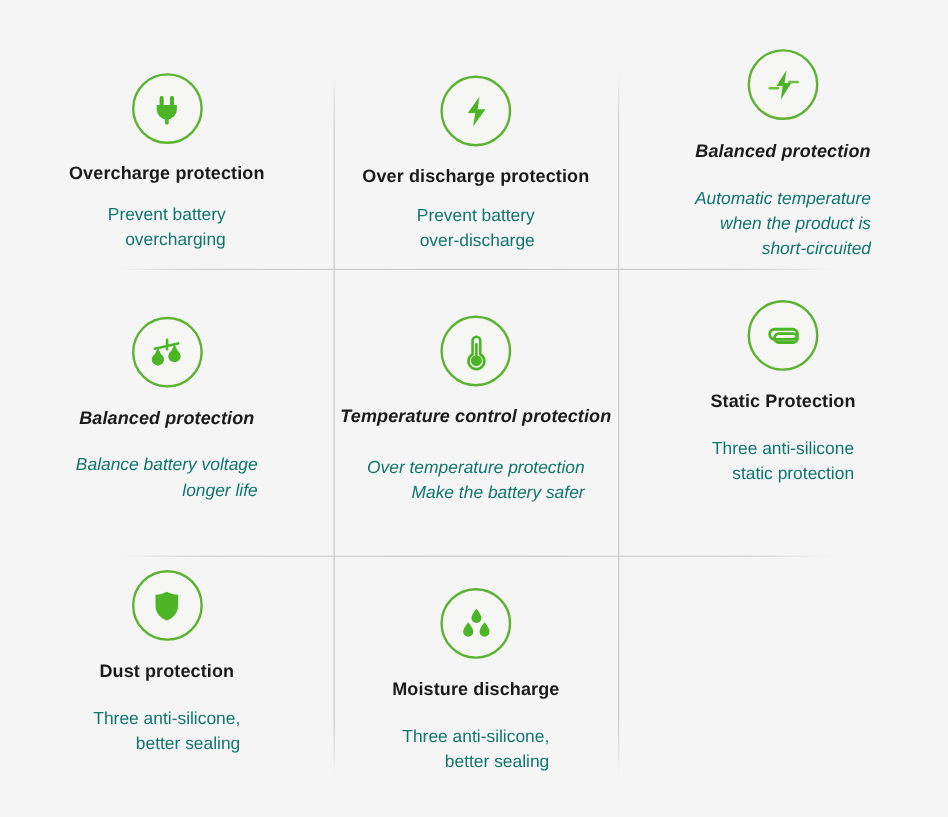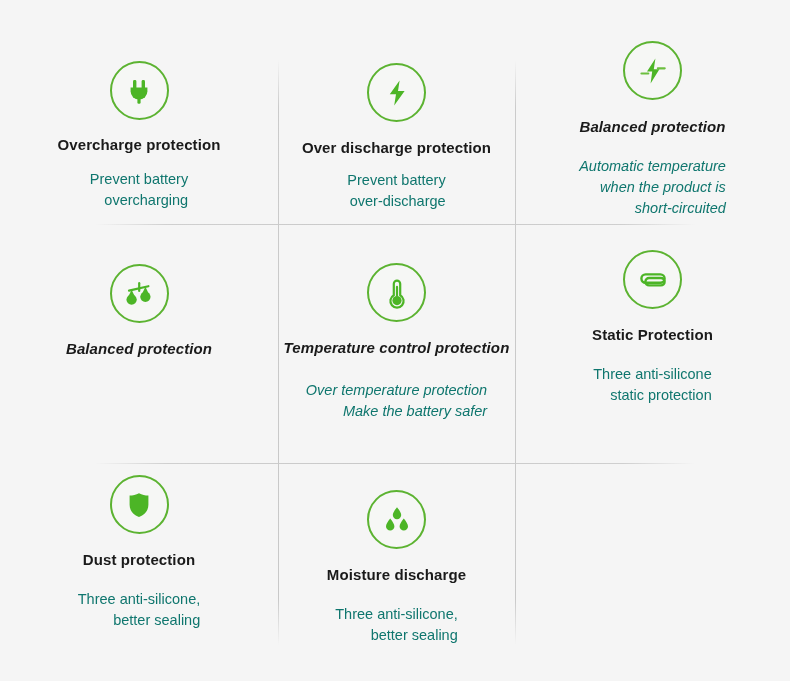--- a/index.html
+++ b/index.html
@@ -170,20 +170,22 @@
       <svg width="34" height="34" viewBox="0 0 34 34" aria-hidden="true">
         <path d="M7 13.6 26.4 9.2" stroke="#4cb526" stroke-width="2.2" stroke-linecap="round" fill="none"></path>
         <path d="M17.2 6.2v7.8" stroke="#4cb526" stroke-width="2.2" stroke-linecap="round" fill="none"></path>
         <path d="M9.6 12.8 4.6 23.2h10z" fill="#4cb526"></path>
         <circle cx="9.6" cy="22.6" r="5.1" fill="#4cb526"></circle>
         <path d="M23.4 9.8 18.4 20.2h10z" fill="#4cb526"></path>
         <circle cx="23.4" cy="19.8" r="5.1" fill="#4cb526"></circle>
       </svg>
     </div>
     <div class="feature-title">Balanced protection</div>
+    <div class="feature-desc">Balance battery voltage
+longer life</div>
   </div>
 
   <div class="cell r2 c3">
     <div class="icon-circle">
       <svg width="34" height="34" viewBox="0 0 34 34" aria-hidden="true">
         <path d="M17 4.6a3.2 3.2 0 0 1 3.2 3.2v11.4a6.6 6.6 0 1 1-6.4 0V7.8A3.2 3.2 0 0 1 17 4.6z" fill="none" stroke="#4cb526" stroke-width="2.2"></path>
         <circle cx="17" cy="24.6" r="4.6" fill="#4cb526"></circle>
         <rect x="15.9" y="9.8" width="2.2" height="11" rx="1.1" fill="#4cb526"></rect>
       </svg>
     </div>

